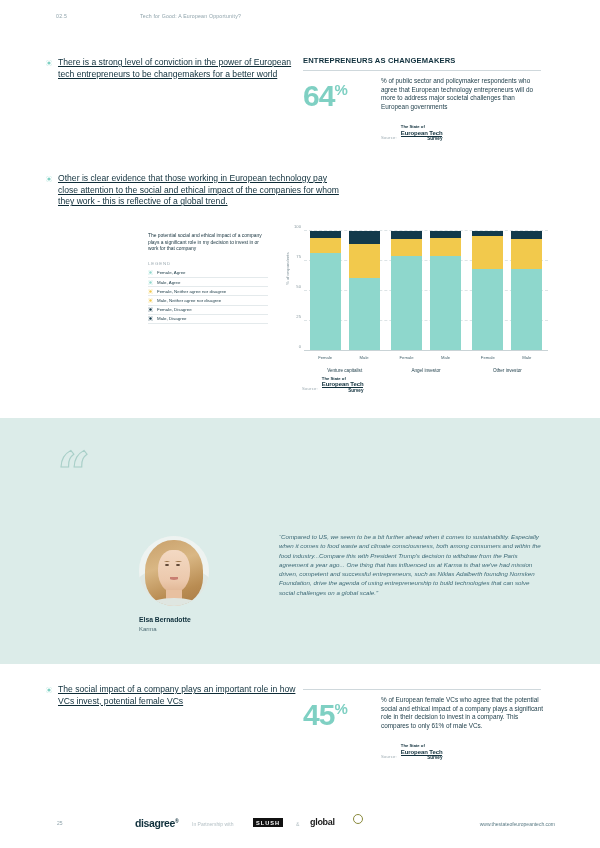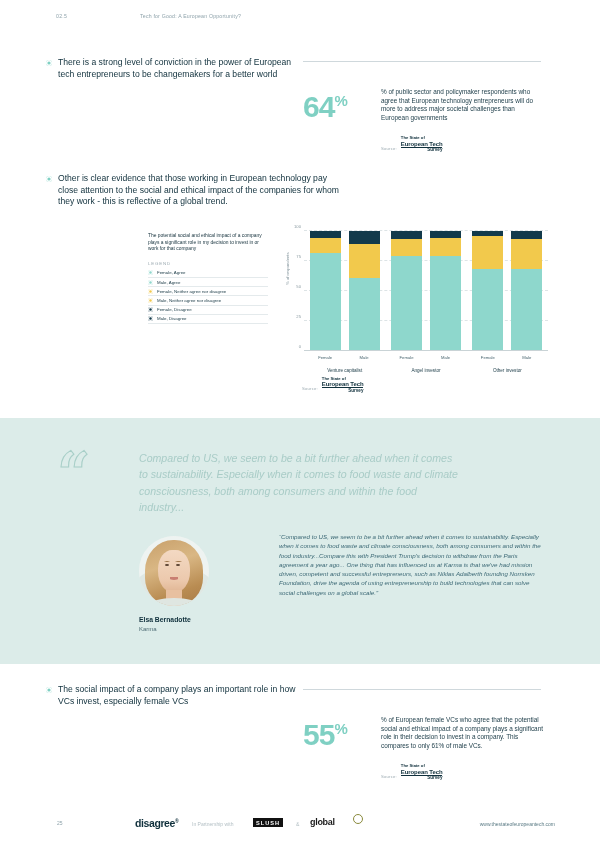--- a/index.html
+++ b/index.html
@@ -5,37 +5,37 @@
   html,body{margin:0;padding:0;background:#ffffff;}
   body{width:600px;height:848px;position:relative;overflow:hidden;
        font-family:"Liberation Sans","DejaVu Sans",sans-serif;color:#0d2b36;}
 
   
   .page-header{position:absolute;left:0;top:0;width:600px;height:40px;}
   .hdr-num{position:absolute;left:56px;top:13px;font-size:5.2px;letter-spacing:.3px;color:#8fa3ab;}
   .hdr-title{position:absolute;left:140px;top:13px;font-size:5.2px;letter-spacing:.2px;color:#8fa3ab;}
 
   
-  .bullet-row{position:absolute;display:flex;align-items:flex-start;}
+  .bullet-row{position:absolute;display:flex;align-items:flex-start;text-decoration:underline;}
   .bullet-dot{width:6px;height:6px;border-radius:50%;background:#7fd0c3;
               margin-right:6px;flex:0 0 auto;margin-top:2.5px;
               box-shadow:inset 0 0 0 1.4px #ffffff;}
   .bullet-text{font-size:8.6px;line-height:11.6px;color:#10303c;font-weight:400;}
 
   #bullet1{left:46px;top:57px;width:250px;}
   #bullet2{left:46px;top:173px;width:300px;}
   #bullet3{left:46px;top:684px;width:250px;}
 
   
   .stat-box{position:absolute;width:240px;}
   #stat1{left:303px;top:56px;}
   #stat2{left:303px;top:684px;}
   .stat-title{font-size:7.6px;font-weight:700;letter-spacing:.15px;color:#10303c;}
   .stat-rule{height:1px;background:#cfd8dc;margin-top:5px;width:238px;}
-  .stat-body{display:flex;margin-top:24px;}
+  .stat-body{display:flex;margin-top:4px;}
   .stat-num{font-size:30px;font-weight:700;color:#7fd0c3;line-height:30px;
             letter-spacing:-1px;flex:0 0 auto;width:78px;}
   .stat-num .pct{font-size:15px;vertical-align:super;letter-spacing:0;}
   .stat-desc{font-size:6.4px;line-height:8.6px;color:#1b3b47;flex:1 1 auto;padding-top:2px;}
   .src-row{display:flex;align-items:flex-end;margin-top:14px;padding-left:78px;}
   .src-label{font-size:4.2px;color:#9aa9b0;margin-right:4px;padding-bottom:2px;letter-spacing:.2px;}
   .src-logo{line-height:1;}
   .src-l1{font-size:4.2px;font-weight:700;color:#10303c;}
   .src-l2{font-size:6px;font-weight:700;color:#10303c;letter-spacing:-.1px;}
   .src-l3{font-size:4.6px;font-weight:700;color:#10303c;text-align:right;
@@ -127,20 +127,21 @@
   <div class="hdr-num">02.5</div>
   <div class="hdr-title">Tech for Good: A European Opportunity?</div>
 </div>
 
 <div class="bullet-row" id="bullet1">
   <span class="bullet-dot"></span>
   <span class="bullet-text">There is a strong level of conviction in the power of European tech entrepreneurs to be changemakers for a better world</span>
 </div>
 
 <div class="stat-box" id="stat1">
+  <div class="stat-title">ENTREPRENEURS AS CHANGEMAKERS</div>
   <div class="stat-rule"></div>
   <div class="stat-body">
     <div class="stat-num"><span>64</span><span class="pct">%</span></div>
     <div class="stat-desc">% of public sector and policymaker respondents who agree that European technology entrepreneurs will do more to address major societal challenges than European governments</div>
   </div>
   <div class="src-row">
     <div class="src-label">Source:</div>
     <div class="src-logo">
       <div class="src-l1">The State of</div>
       <div class="src-l2">European Tech</div>
@@ -271,21 +272,20 @@
         <div class="src-l1">The State of</div>
         <div class="src-l2">European Tech</div>
         <div class="src-l3">Survey</div>
       </div>
     </div>
   </div>
 </div>
 
 <div id="quote-band">
   <div class="quote-mark">“</div>
-  <div class="quote-big">Compared to US, we seem to be a bit further ahead when it comes to sustainability. Especially when it comes to food waste and climate consciousness, both among consumers and within the food industry...</div>
 
   <div class="portrait">
     <div class="p-bg"></div>
     <div class="p-hair"></div>
     <div class="p-face"></div>
     <div class="p-brow l"></div>
       <div class="p-brow r"></div>
     <div class="p-eye l"></div>
       <div class="p-eye r"></div>
     <div class="p-mouth"></div>
@@ -293,27 +293,27 @@
     <div class="p-shoulder"></div>
   </div>
 
   <div class="q-name">Elsa Bernadotte</div>
   <div class="q-role">Karma</div>
   <div class="q-detail">“Compared to US, we seem to be a bit further ahead when it comes to sustainability. Especially when it comes to food waste and climate consciousness, both among consumers and within the food industry...Compare this with President Trump's decision to withdraw from the Paris agreement a year ago... One thing that has influenced us at Karma is that we've had mission driven, competent and successful entrepreneurs, such as Niklas Adalberth founding Norrsken Foundation, drive the agenda of using entrepreneurship to build technologies that can solve social challenges on a global scale.”</div>
 </div>
 
 <div class="bullet-row" id="bullet3">
   <span class="bullet-dot"></span>
-  <span class="bullet-text">The social impact of a company plays an important role in how VCs invest, especially female VCs</span>
+  <span class="bullet-text">The social impact of a company plays an important role in how VCs invest, potential female VCs</span>
 </div>
 
 <div class="stat-box" id="stat2">
   <div class="stat-rule"></div>
   <div class="stat-body">
-    <div class="stat-num"><span>55</span><span class="pct">%</span></div>
+    <div class="stat-num"><span>45</span><span class="pct">%</span></div>
     <div class="stat-desc">% of European female VCs who agree that the potential social and ethical impact of a company plays a significant role in their decision to invest in a company. This compares to only 61% of male VCs.</div>
   </div>
   <div class="src-row">
     <div class="src-label">Source:</div>
     <div class="src-logo">
       <div class="src-l1">The State of</div>
       <div class="src-l2">European Tech</div>
       <div class="src-l3">Survey</div>
     </div>
   </div>

